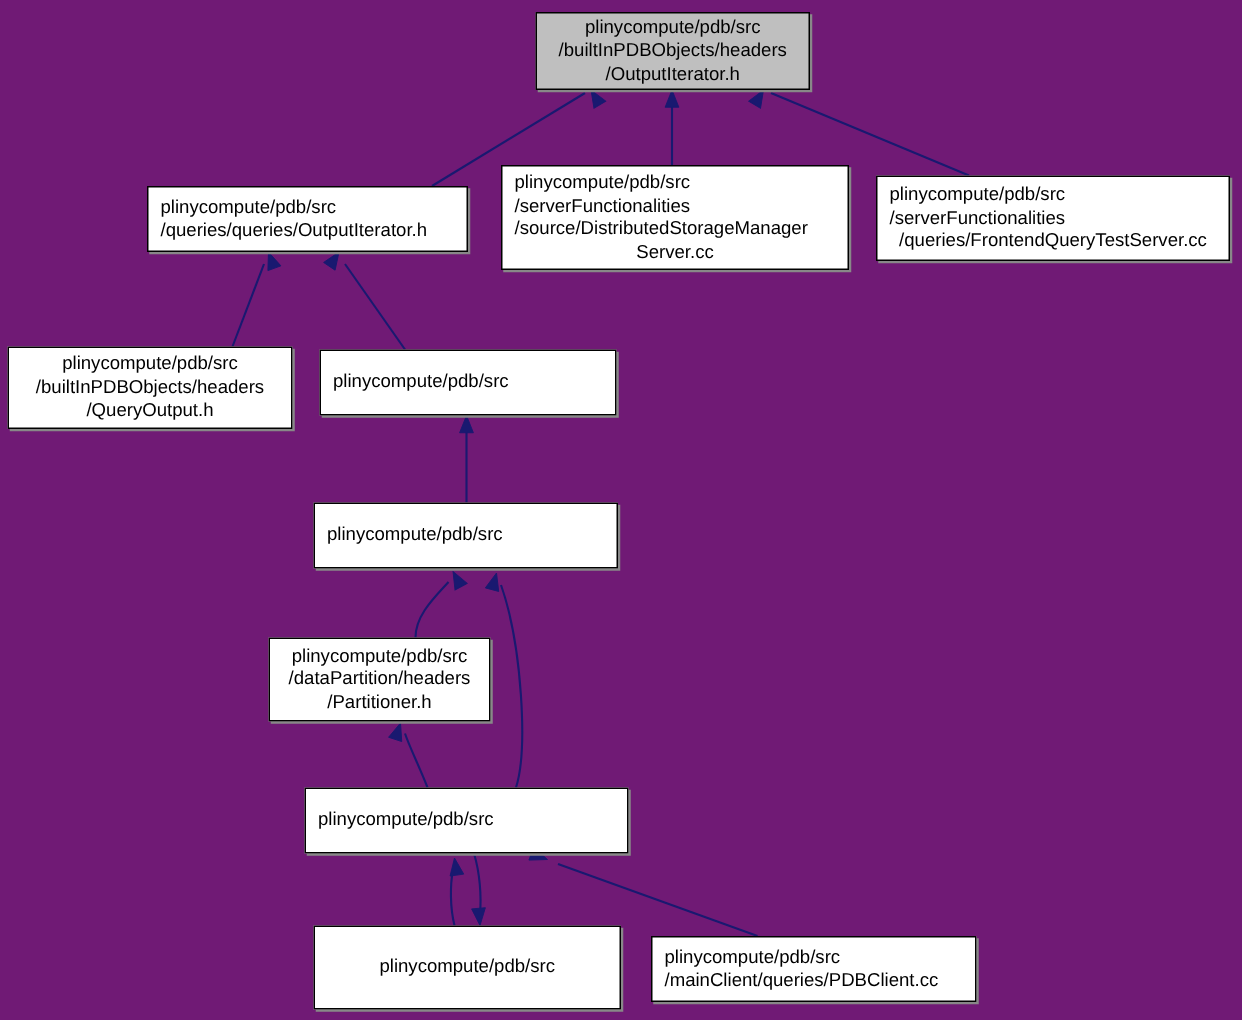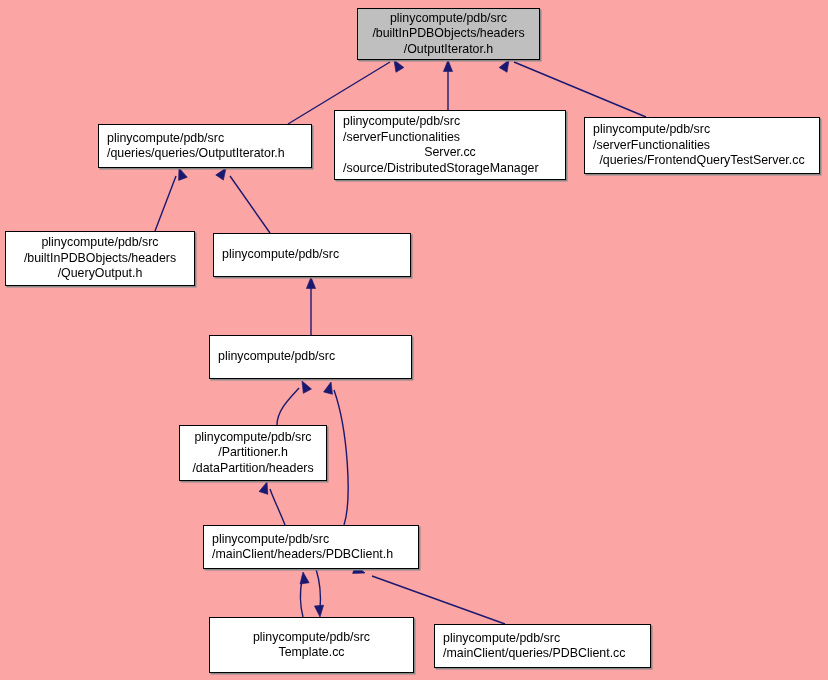--- a/index.html
+++ b/index.html
@@ -11,21 +11,21 @@
   body {
     width: 828px;
     height: 680px;
     overflow: hidden;
     font-family: "Liberation Sans", sans-serif;
   }
   #graph-root {
     position: relative;
     width: 828px;
     height: 680px;
-    background: #fca5a5;
+    background: #701a75;
   }
   svg.graph-canvas {
     position: absolute;
     left: 0;
     top: 0;
     width: 828px;
     height: 680px;
   }
   .node-box {
     position: absolute;
@@ -90,24 +90,24 @@
         <path d="M 316 569 C 320 582 321 598 320 609" fill="none" stroke="#191970" stroke-width="1.4"></path>
         <polygon points="0,0 -4.6,11.5 4.6,11.5" fill="#191970" stroke="#191970" stroke-width="0.6" transform="translate(320,617) rotate(175)"></polygon>
         <path d="M 505 624 L 372 576" fill="none" stroke="#191970" stroke-width="1.4"></path>
         <polygon points="0,0 -4.6,11.5 4.6,11.5" fill="#191970" stroke="#191970" stroke-width="0.6" transform="translate(365,573) rotate(110)"></polygon>
       </g>
   </svg>
 
   <div id="nodes-layer">
       <div class="node-box root-node" style="left: 357px; top: 8px; width: 183px; height: 52px;"><span class="node-label">plinycompute/pdb/src</span><span class="node-label">/builtInPDBObjects/headers</span><span class="node-label">/OutputIterator.h</span></div>
       <div class="node-box" style="left: 98px; top: 124px; width: 214px; height: 44px;"><span class="node-label ta-left">plinycompute/pdb/src</span><span class="node-label ta-left">/queries/queries/OutputIterator.h</span></div>
-      <div class="node-box" style="left: 334px; top: 110px; width: 232px; height: 70px;"><span class="node-label ta-left">plinycompute/pdb/src</span><span class="node-label ta-left">/serverFunctionalities</span><span class="node-label">Server.cc</span><span class="node-label ta-left">/source/DistributedStorageManager</span></div>
+      <div class="node-box" style="left: 334px; top: 110px; width: 232px; height: 70px;"><span class="node-label ta-left">plinycompute/pdb/src</span><span class="node-label ta-left">/serverFunctionalities</span><span class="node-label ta-left">/source/DistributedStorageManager</span><span class="node-label">Server.cc</span></div>
       <div class="node-box" style="left: 584px; top: 117px; width: 236px; height: 57px;"><span class="node-label ta-left">plinycompute/pdb/src</span><span class="node-label ta-left">/serverFunctionalities</span><span class="node-label">/queries/FrontendQueryTestServer.cc</span></div>
       <div class="node-box" style="left: 5px; top: 231px; width: 190px; height: 55px;"><span class="node-label">plinycompute/pdb/src</span><span class="node-label">/builtInPDBObjects/headers</span><span class="node-label">/QueryOutput.h</span></div>
       <div class="node-box" style="left: 213px; top: 233px; width: 198px; height: 44px;"><span class="node-label ta-left">plinycompute/pdb/src</span></div>
       <div class="node-box" style="left: 209px; top: 335px; width: 203px; height: 44px;"><span class="node-label ta-left">plinycompute/pdb/src</span></div>
-      <div class="node-box" style="left: 179px; top: 425px; width: 148px; height: 56px;"><span class="node-label">plinycompute/pdb/src</span><span class="node-label">/Partitioner.h</span><span class="node-label">/dataPartition/headers</span></div>
-      <div class="node-box" style="left: 203px; top: 525px; width: 216px; height: 44px;"><span class="node-label ta-left">plinycompute/pdb/src</span><span class="node-label ta-left">/mainClient/headers/PDBClient.h</span></div>
-      <div class="node-box" style="left: 209px; top: 617px; width: 205px; height: 56px;"><span class="node-label">plinycompute/pdb/src</span><span class="node-label">Template.cc</span></div>
+      <div class="node-box" style="left: 179px; top: 425px; width: 148px; height: 56px;"><span class="node-label">plinycompute/pdb/src</span><span class="node-label">/dataPartition/headers</span><span class="node-label">/Partitioner.h</span></div>
+      <div class="node-box" style="left: 203px; top: 525px; width: 216px; height: 44px;"><span class="node-label ta-left">plinycompute/pdb/src</span></div>
+      <div class="node-box" style="left: 209px; top: 617px; width: 205px; height: 56px;"><span class="node-label">plinycompute/pdb/src</span></div>
       <div class="node-box" style="left: 434px; top: 624px; width: 217px; height: 44px;"><span class="node-label ta-left">plinycompute/pdb/src</span><span class="node-label ta-left">/mainClient/queries/PDBClient.cc</span></div>
     </div>
 
 </div>
 
 </body></html>

